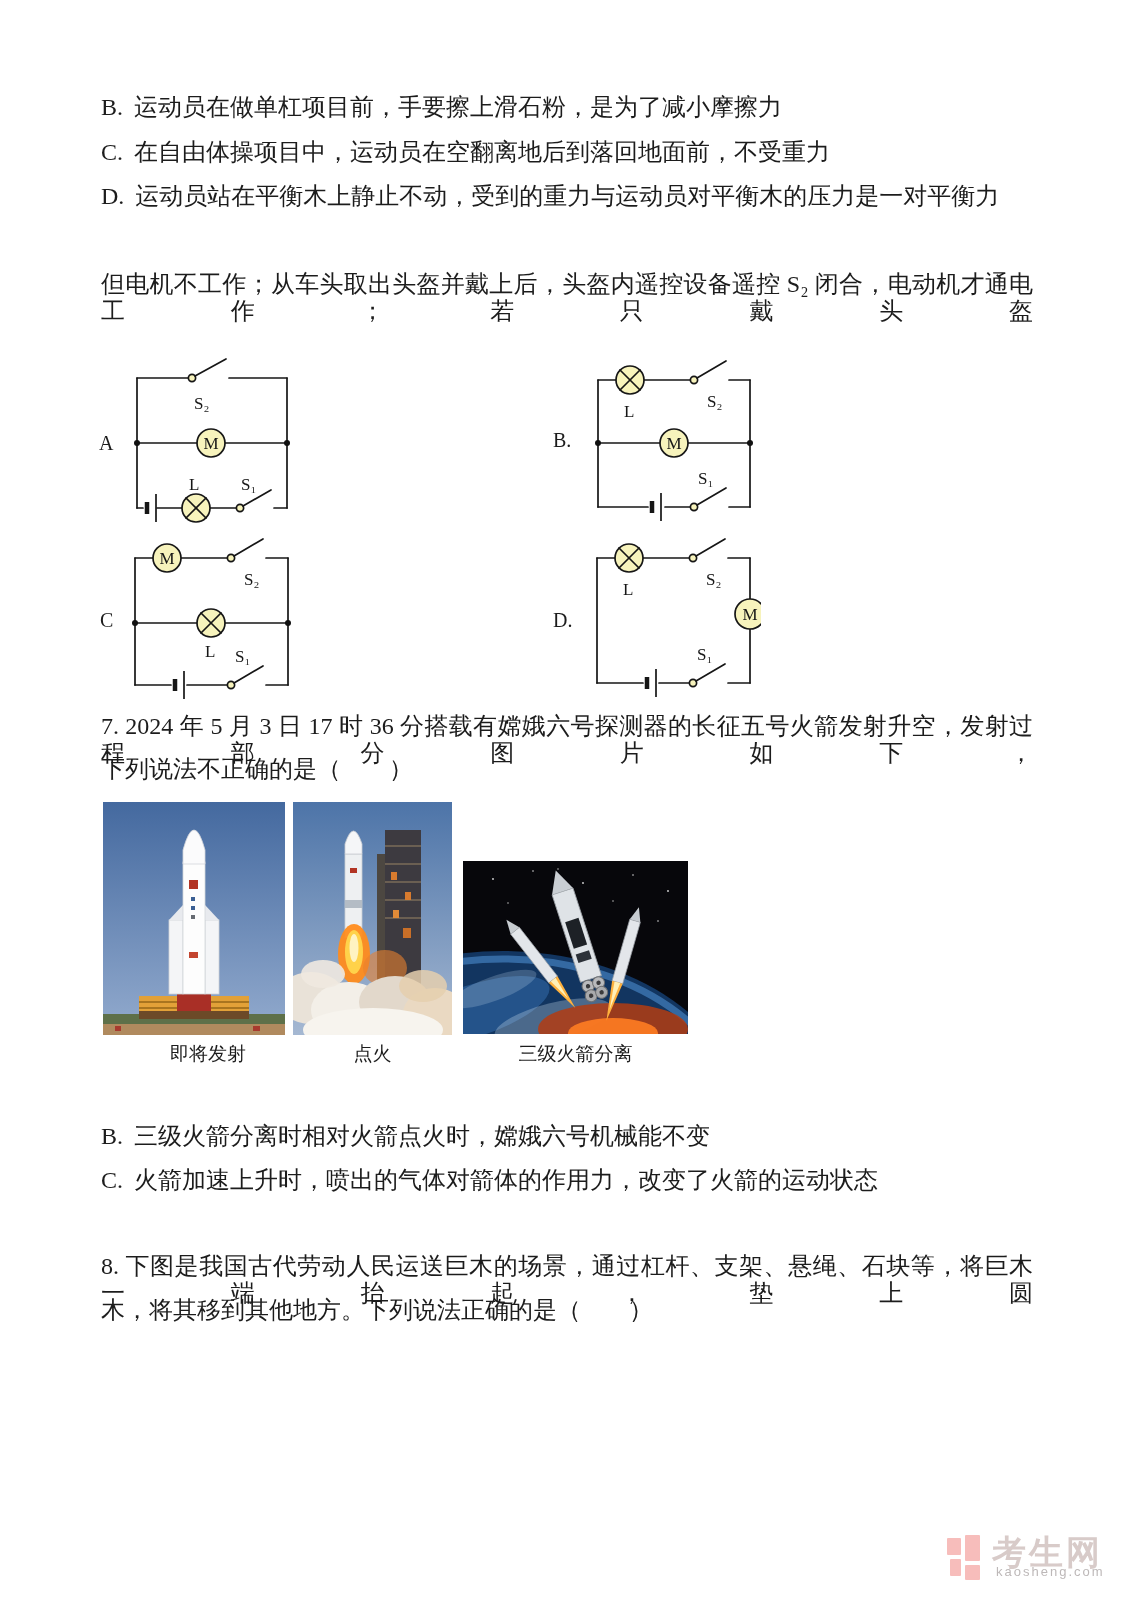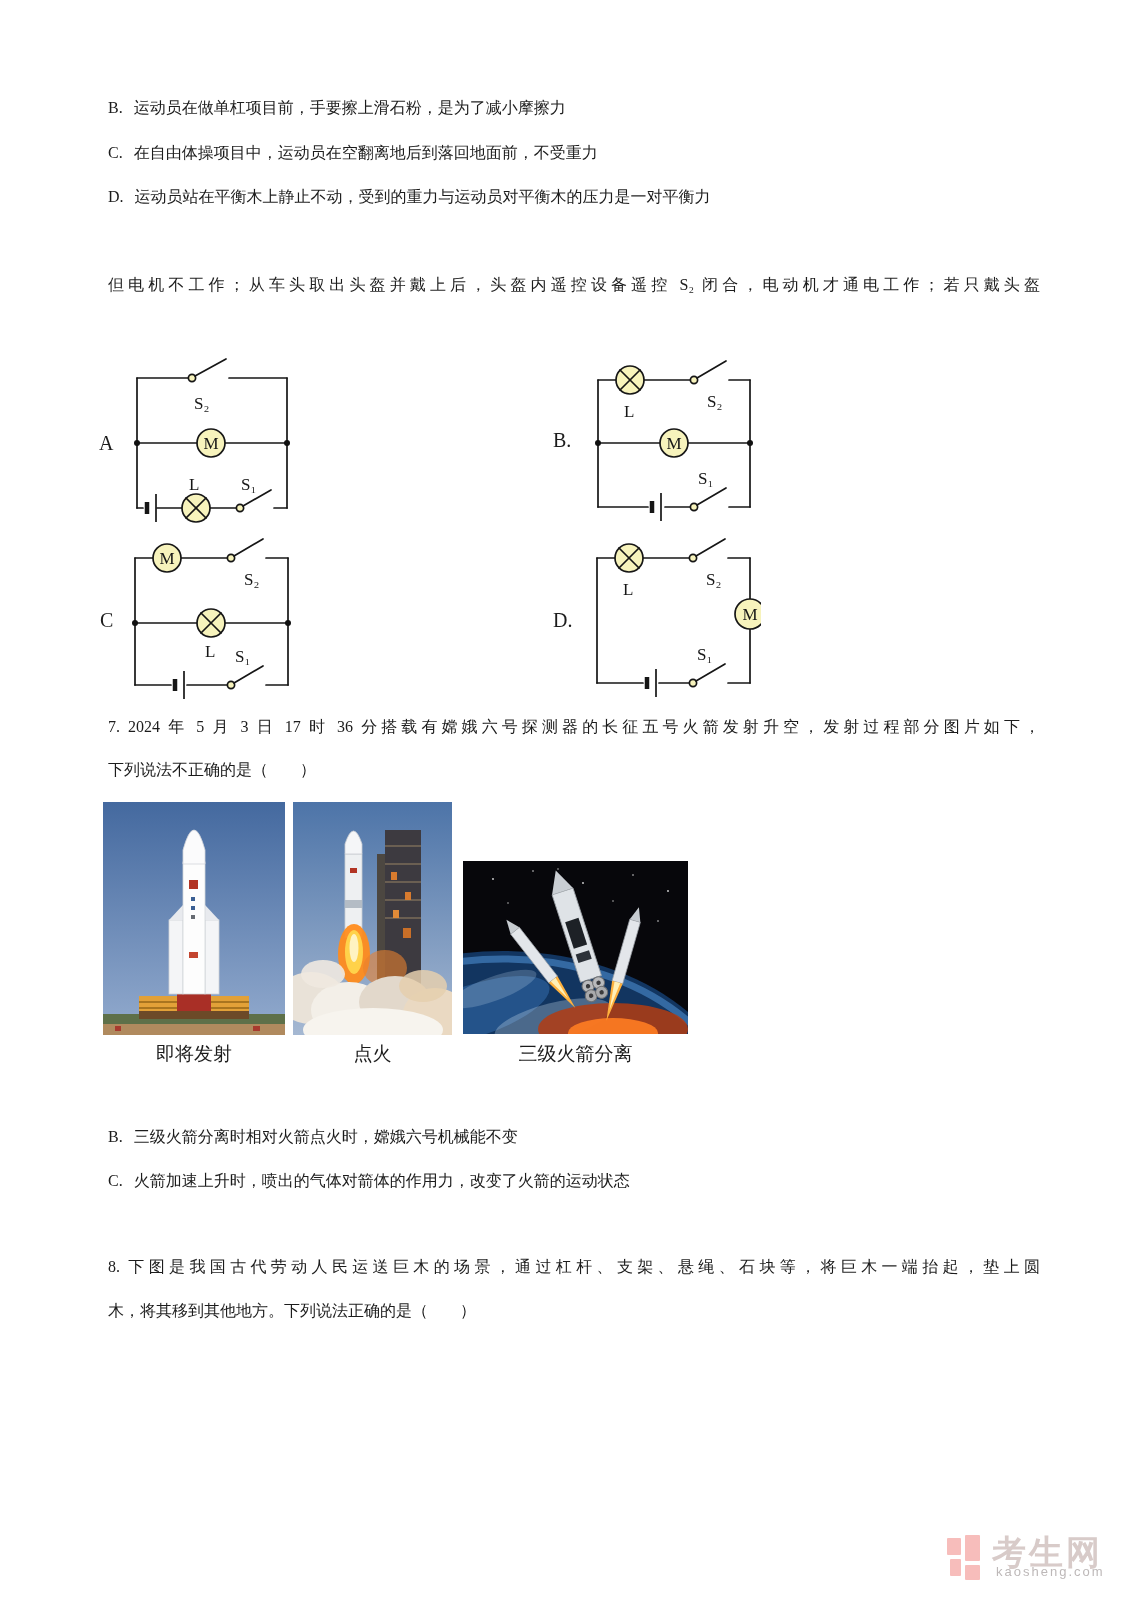--- a/index.html
+++ b/index.html
@@ -1,18 +1,18 @@
 <!DOCTYPE html>
 <html><head>
 <meta charset="utf-8">
 <style>
   html,body{margin:0;padding:0;background:#ffffff;}
   .page{position:relative;width:1131px;height:1600px;background:#ffffff;overflow:hidden;
         font-family:"Liberation Serif","DejaVu Serif",serif;color:#1c1c1c;}
-  .line{position:absolute;left:108px;width:932px;font-size:16px;line-height:27px;}
+  .line{position:absolute;left:101px;width:932px;font-size:24px;line-height:27px;}
   .just{text-align:justify;text-align-last:justify;}
   .opt .lbl{margin-right:11px;}
   .cletter{position:absolute;font-size:20px;line-height:24px;}
   .caption{position:absolute;top:1041px;font-size:19px;text-align:center;}
   .csvg{position:absolute;}
   .wire{stroke:#161616;stroke-width:1.7;fill:none;stroke-linecap:round;}
   .comp{fill:#f7f3bc;stroke:#161616;stroke-width:1.7;}
   .dot{fill:#111;}
   .clab{font-size:17px;fill:#161616;font-family:"Liberation Serif","DejaVu Serif",serif;}
   .mlet{font-size:17px;fill:#161616;text-anchor:middle;font-family:"Liberation Serif","DejaVu Serif",serif;}
@@ -321,21 +321,21 @@
       <circle cx="121" cy="126" r="6" fill="#b9babc" stroke="#6e6f71"></circle>
       <circle cx="110" cy="136" r="6" fill="#a9aaac" stroke="#6e6f71"></circle>
       <circle cx="121" cy="136" r="6" fill="#a9aaac" stroke="#6e6f71"></circle>
       <circle cx="110" cy="126" r="2.2" fill="#3a3a3c"></circle>
         <circle cx="121" cy="126" r="2.2" fill="#3a3a3c"></circle>
       <circle cx="110" cy="136" r="2.2" fill="#3a3a3c"></circle>
         <circle cx="121" cy="136" r="2.2" fill="#3a3a3c"></circle>
     </g>
   </svg>
 
-  <div class="caption" style="left:103px;width:182px">即将发射</div>
+  <div class="caption" style="left:117px;width:182px">即将发射</div>
   <div class="caption" style="left:293px;width:159px">点火</div>
   <div class="caption" style="left:463px;width:225px">三级火箭分离</div>
 
   <div class="line opt" style="top:1123px"><span class="lbl">B.</span><span>三级火箭分离时相对火箭点火时，嫦娥六号机械能不变</span></div>
   <div class="line opt" style="top:1167px"><span class="lbl">C.</span><span>火箭加速上升时，喷出的气体对箭体的作用力，改变了火箭的运动状态</span></div>
 
   <div class="line just" style="top:1253px">8. 下图是我国古代劳动人民运送巨木的场景，通过杠杆、支架、悬绳、石块等，将巨木一端抬起，垫上圆</div>
   <div class="line" style="top:1297px">木，将其移到其他地方。下列说法正确的是（　　）</div>
 
   <svg class="csvg" style="left:947px;top:1535px" width="34" height="46" viewBox="0 0 34 46">

